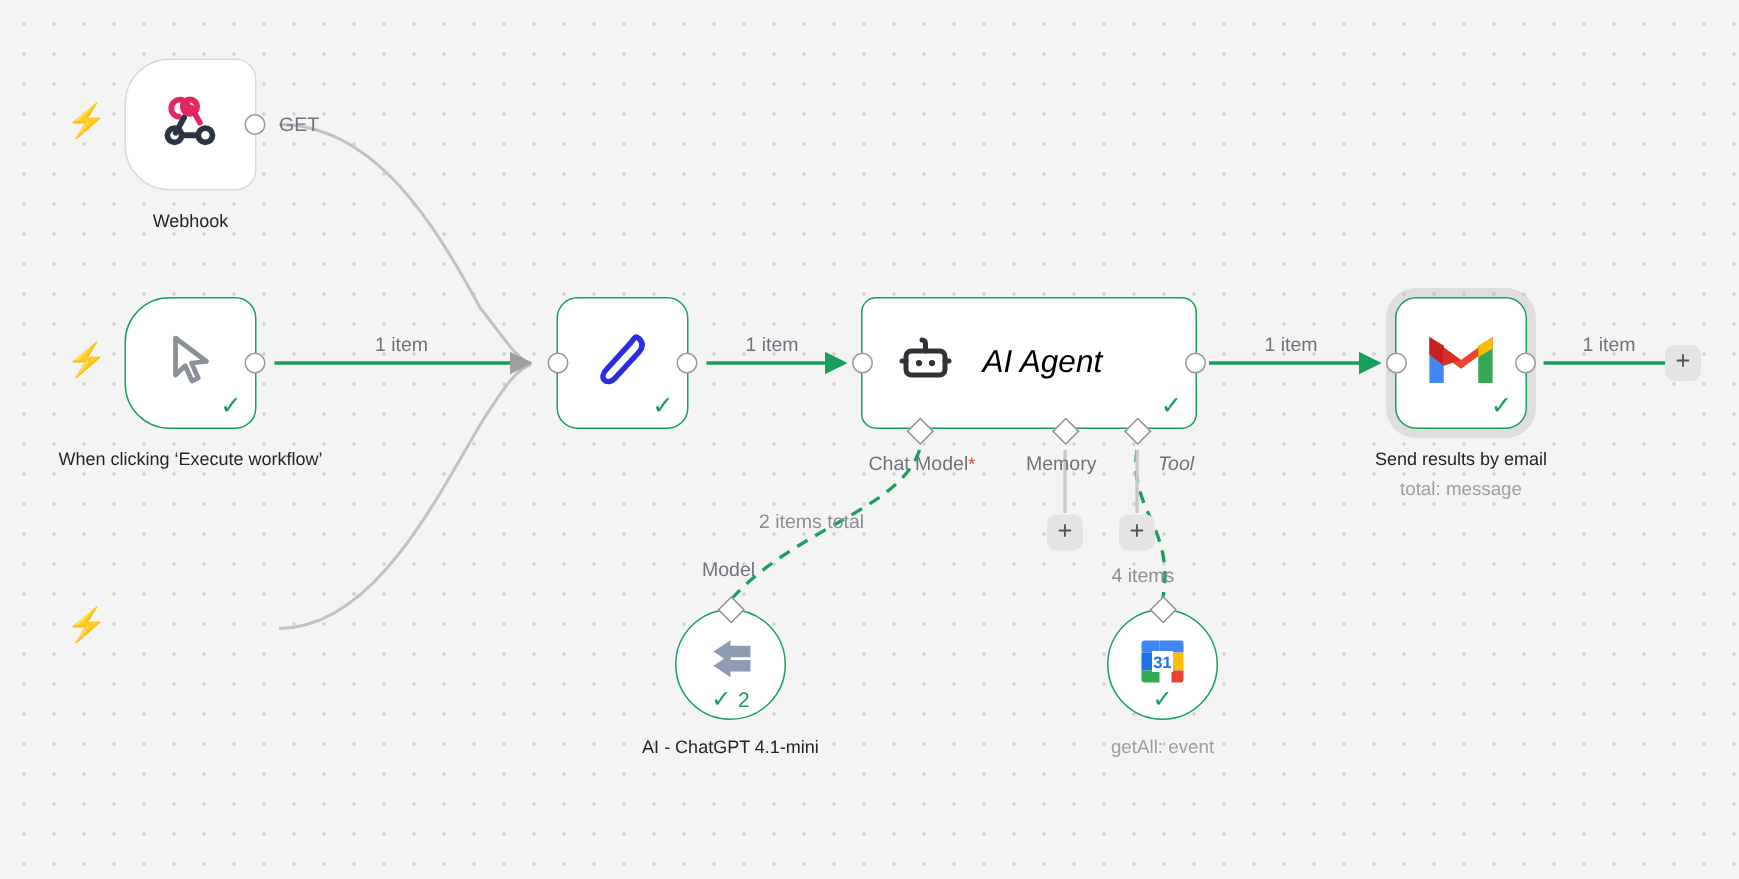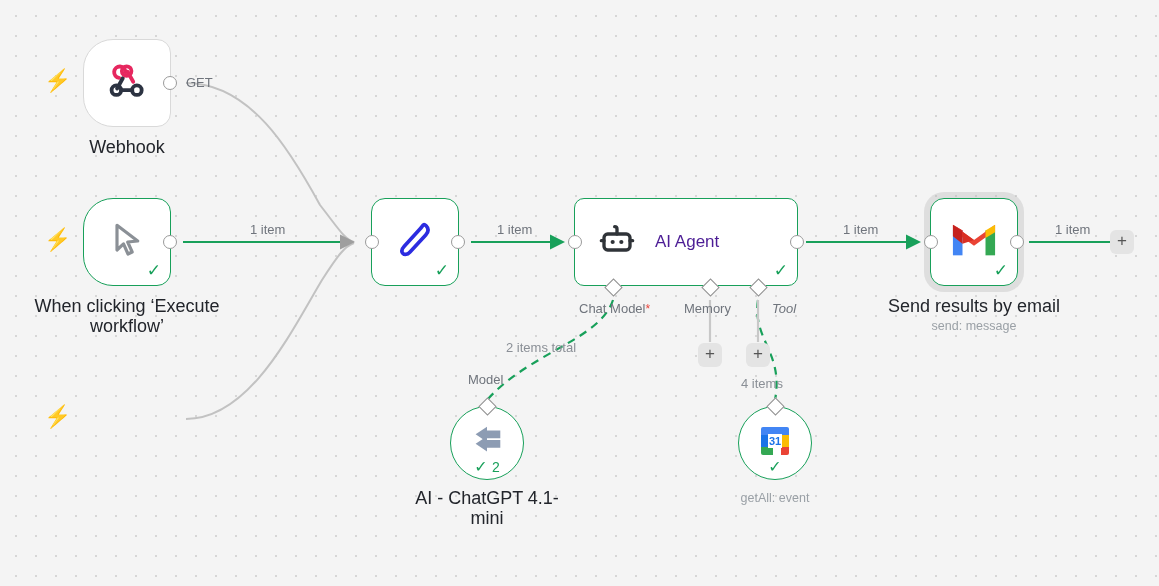--- a/index.html
+++ b/index.html
@@ -23,38 +23,38 @@
     width:88px;height:88px;border-radius:14px;background:#fff;
     border:1.6px solid #d9d9d9;box-sizing:border-box;position:relative;
     display:flex;align-items:center;justify-content:center;
   }
   .nbox.ok{border-color:#18a05a;border-width:1.8px;}
   .nbox.trig{border-radius:30px 14px 14px 30px;}
   .nbox.sel{box-shadow:0 0 0 6px rgba(180,180,180,.35);}
   .nbox.wide{width:224px;height:88px;border-radius:10px;justify-content:flex-start;}
 
   .agentrow{display:flex;align-items:center;gap:18px;padding-left:22px;}
-  .agentlbl{font-size:17px;color:#4c1d95;}
+  .agentlbl{font-size:21px;color:#000000;font-style:italic;}
 
   .check{position:absolute;right:9px;bottom:6px;color:#18a05a;font-size:17px;line-height:1;}
   .check.c2{right:auto;left:50%;transform:translateX(-50%);bottom:4px;font-size:16px;white-space:nowrap;}
   .cnt{color:#18a05a;font-size:14px;}
 
   .port{
     position:absolute;width:14px;height:14px;border-radius:50%;
     background:#fff;border:1.4px solid #9a9a9a;box-sizing:border-box;top:50%;
   }
   .port.out{right:-7px;transform:translateY(-50%);}
   .port.in{left:-7px;transform:translateY(-50%);}
 
   .caption{
     position:absolute;left:50%;transform:translateX(-50%);
     text-align:center;white-space:nowrap;
   }
-  .ctitle{font-size:18px;color:#22252b;line-height:20px;}
+  .ctitle{font-size:12px;color:#22252b;line-height:20px;}
   .csub{font-size:12.5px;color:#9aa0a6;margin-top:3px;}
   .ctitle.wrap{white-space:normal;width:210px;}
 
   .bolt{position:absolute;font-size:22px;color:#ff7a68;line-height:1;user-select:none;}
 
   .subnode{position:absolute;}
   .circ{
     width:74px;height:74px;border-radius:50%;background:#fff;
     border:1.7px solid #18a05a;box-sizing:border-box;position:relative;
     display:flex;align-items:center;justify-content:center;
@@ -220,21 +220,21 @@
           <path d="M2 2 L12 8 L12 22 L2 14 Z" fill="#c5221f"></path>
           <path d="M2 2 L24 18 L12 22 L12 8 Z" fill="#d93025"></path>
         </svg>
       </span>
       <div class="check">✓</div>
       <div class="port in"></div>
       <div class="port out"></div>
     </div>
     <div class="caption" style="top:98px;">
       <div class="ctitle">Send results by email</div>
-      <div class="csub">send: message</div>
+      <div class="csub">total: message</div>
     </div>
   </div>
   <div class="wlabel" style="left:1055px;top:222px;">1 item</div>
   <div class="plusbtn" style="left:1110px;top:230px;">+</div>
 
   <div class="subnode" style="left:450px;top:406px;">
     <div class="circ">
       <span class="ic">
         <svg width="38" height="30" viewBox="0 0 40 30">
           <path d="M34 5 L20 5 L20 1 L8 9 L20 17 L20 13 L34 13 Z" fill="#8d9cb3" transform="translate(0,-1)"></path>

